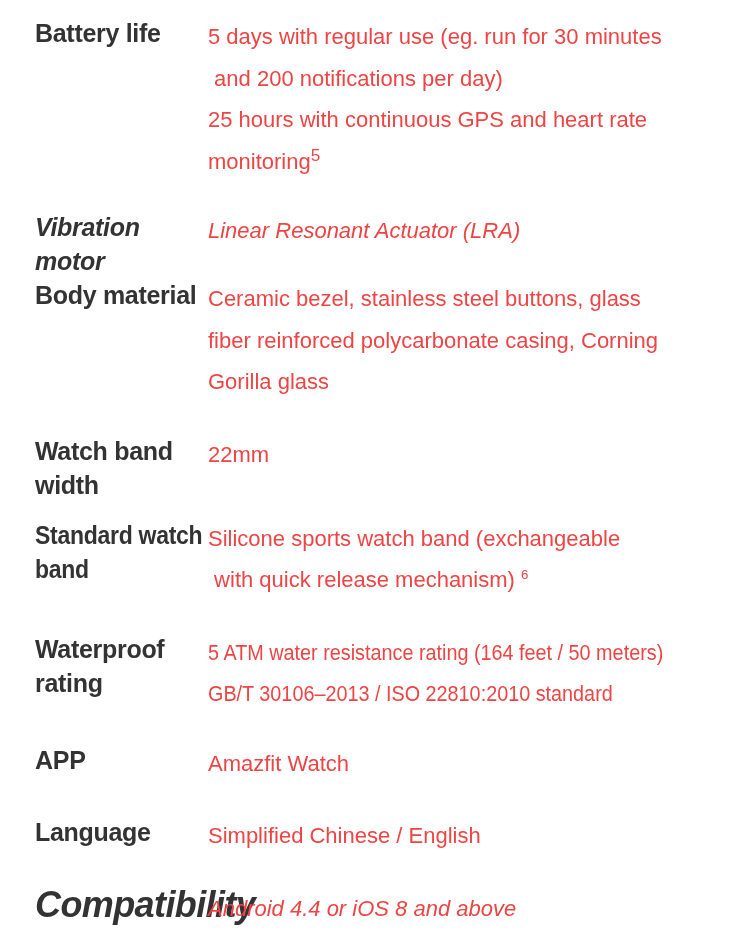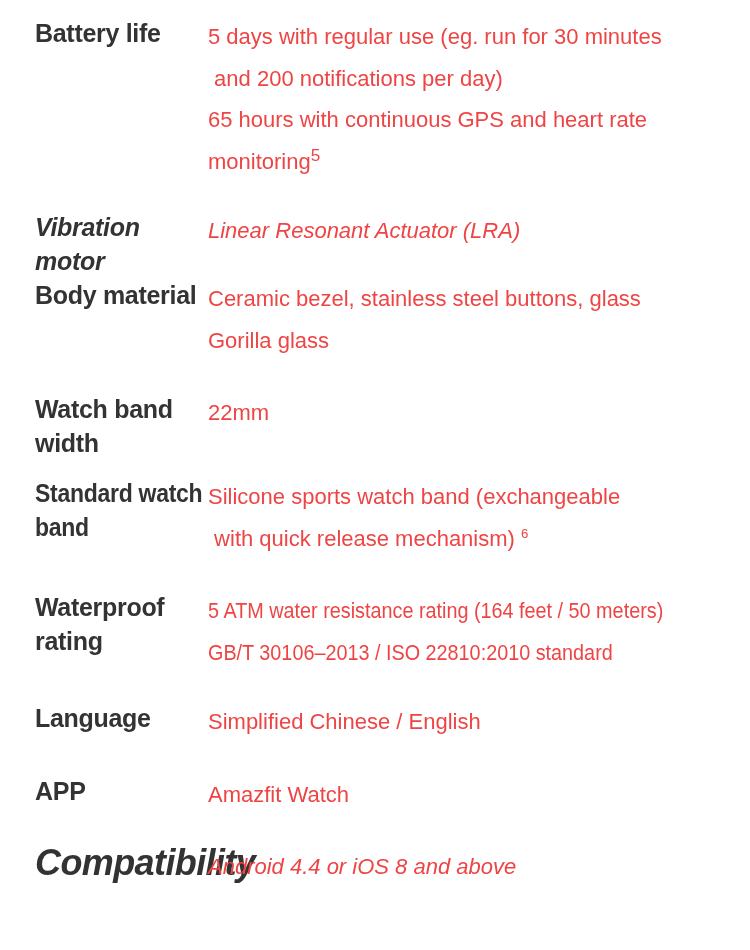--- a/index.html
+++ b/index.html
@@ -60,36 +60,37 @@
 </head>
 <body>
 
 <div class="page">
 
   <section class="row mb28">
     <h2 class="label">Battery life</h2>
     <div class="value">
       <p class="line"><span>5 days with regular use (eg. run for 30 minutes</span></p>
       <p class="line"><span> and 200 notifications per day)</span></p>
-      <p class="line"><span>65 hours with continuous GPS and heart rate</span></p>
+      <p class="line"><span>25 hours with continuous GPS and heart rate</span></p>
       <p class="line"><span>monitoring</span><sup class="sup-lg">5</sup></p>
     </div>
   </section>
 
   <section class="row mb0">
     <h2 class="label">Vibration motor</h2>
     <div class="value">
       <p class="line"><span>Linear Resonant Actuator (LRA)</span></p>
     </div>
   </section>
 
   <section class="row mb31">
     <h2 class="label">Body material</h2>
     <div class="value">
       <p class="line"><span>Ceramic bezel, stainless steel buttons, glass</span></p>
+      <p class="line"><span>fiber reinforced polycarbonate casing, Corning</span></p>
       <p class="line"><span>Gorilla glass</span></p>
     </div>
   </section>
 
   <section class="row mb4">
     <h2 class="label">Watch band width</h2>
     <div class="value">
       <p class="line"><span>22mm</span></p>
     </div>
   </section>
@@ -104,30 +105,30 @@
 
   <section class="row mb28">
     <h2 class="label">Waterproof rating</h2>
     <div class="value">
       <p class="line cond"><span>5 ATM water resistance rating (164 feet / 50 meters)</span></p>
       <p class="line cond"><span>GB/T 30106–2013 / ISO 22810:2010 standard</span></p>
     </div>
   </section>
 
   <section class="row mb31">
-    <h2 class="label">Language</h2>
+    <h2 class="label">APP</h2>
     <div class="value">
-      <p class="line"><span>Simplified Chinese / English</span></p>
+      <p class="line"><span>Amazfit Watch</span></p>
     </div>
   </section>
 
   <section class="row mb31">
-    <h2 class="label">APP</h2>
+    <h2 class="label">Language</h2>
     <div class="value">
-      <p class="line"><span>Amazfit Watch</span></p>
+      <p class="line"><span>Simplified Chinese / English</span></p>
     </div>
   </section>
 
   <section class="row mb0">
     <h2 class="label label-wide">Compatibility</h2>
     <div class="value">
       <p class="line"><span>Android 4.4 or iOS 8 and above</span></p>
     </div>
   </section>
 

